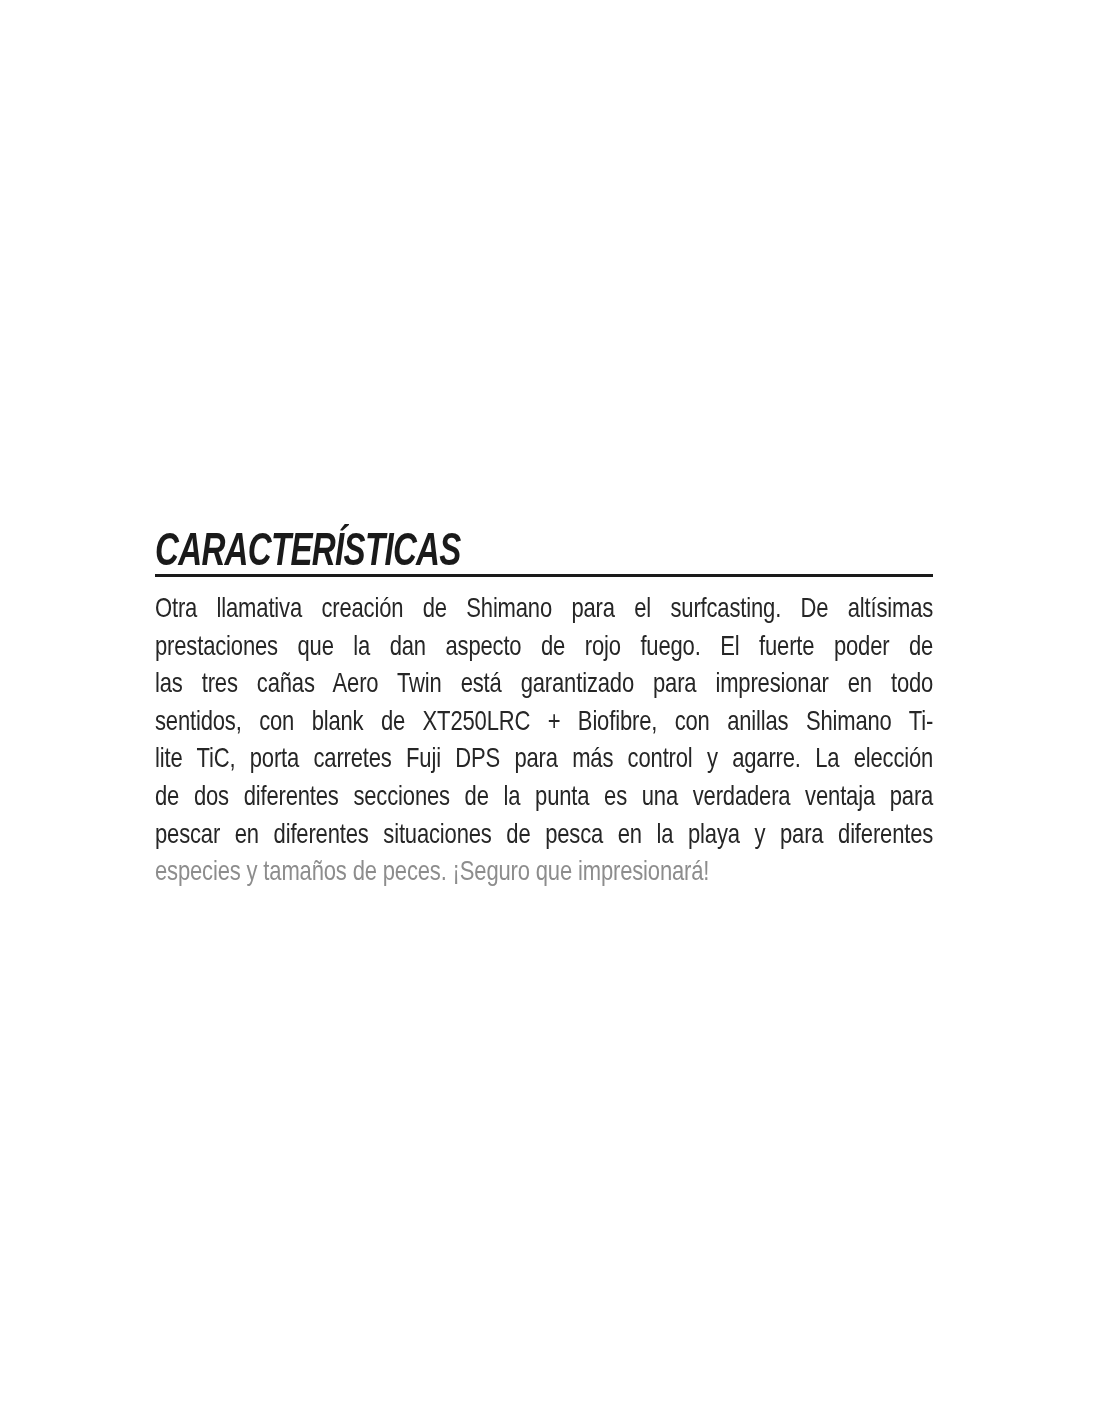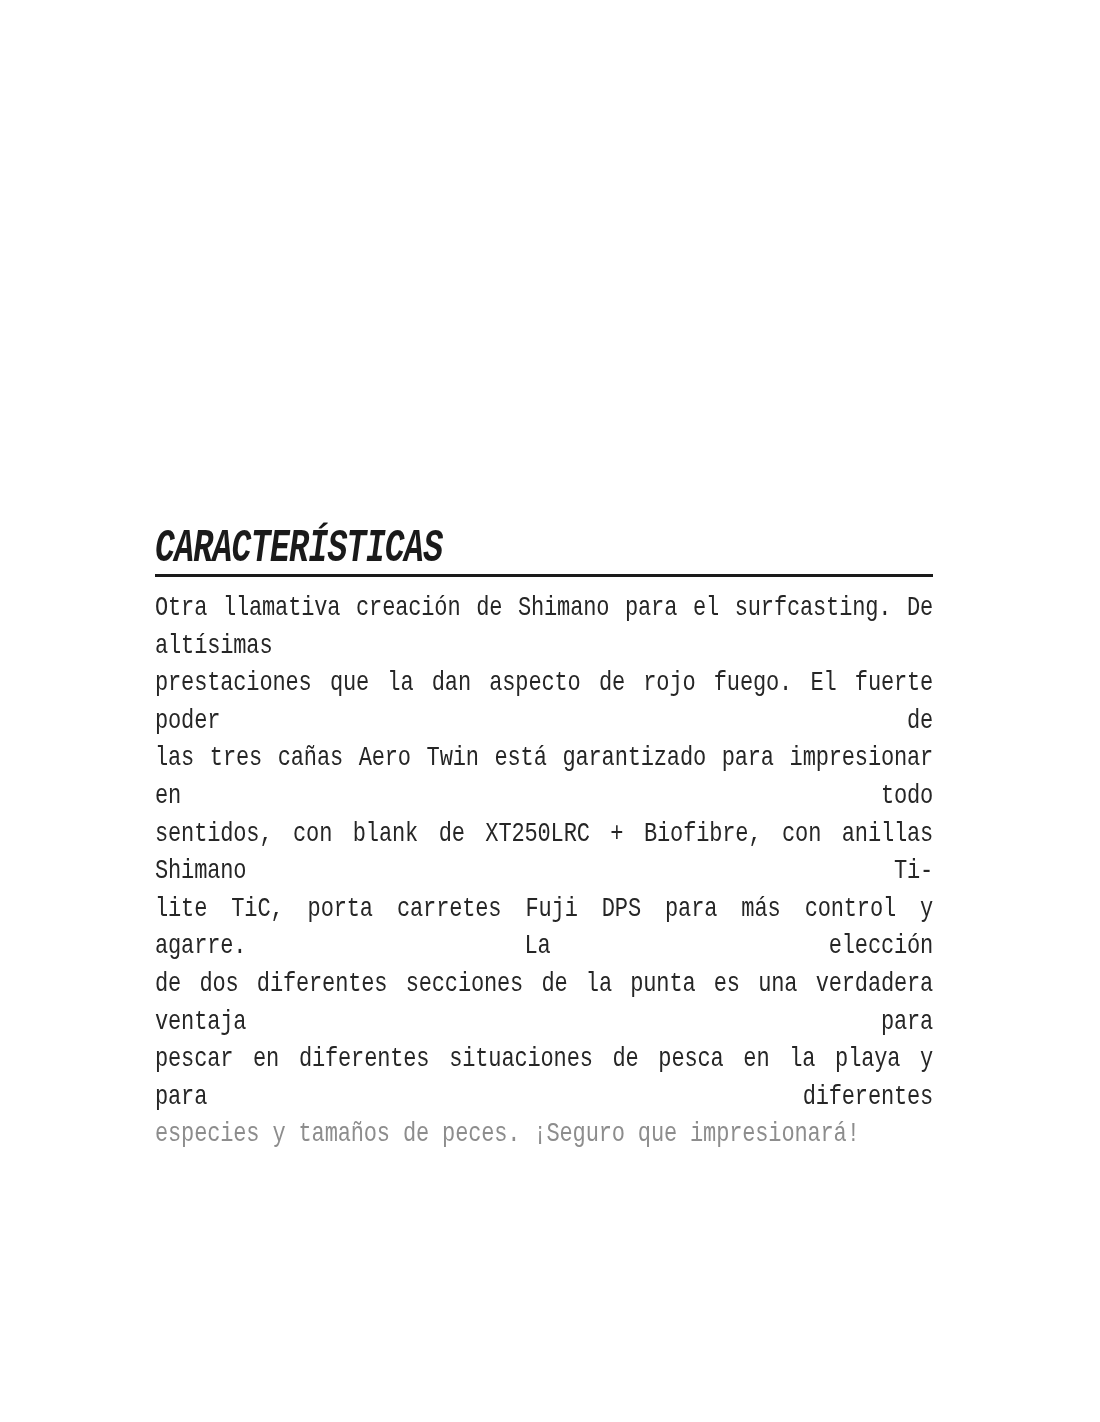--- a/index.html
+++ b/index.html
@@ -6,21 +6,21 @@
     margin: 0;
     padding: 0;
     background: #ffffff;
   }
   .page {
     position: relative;
     width: 1100px;
     height: 1422px;
     background: #ffffff;
     overflow: hidden;
-    font-family: Liberation Mono, monospace;
+    font-family: Liberation Sans, sans-serif;
   }
   .content {
     position: absolute;
     left: 155px;
     top: 526px;
     width: 778px;
   }
   .heading {
     margin: 0;
     padding: 0;

